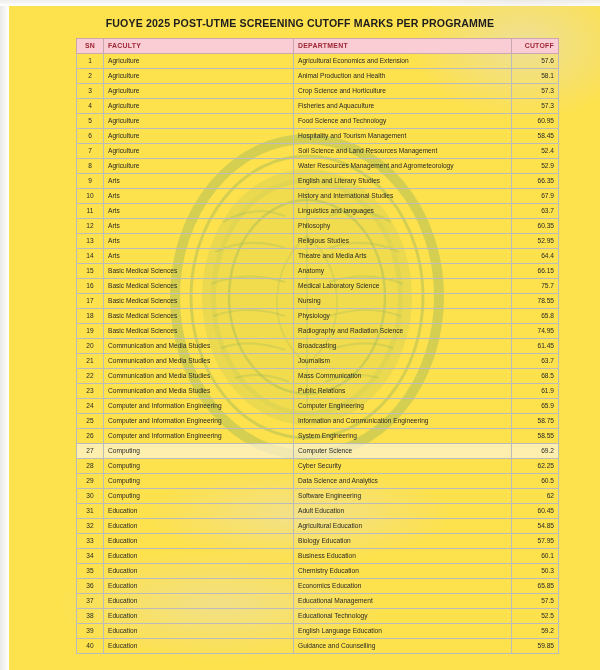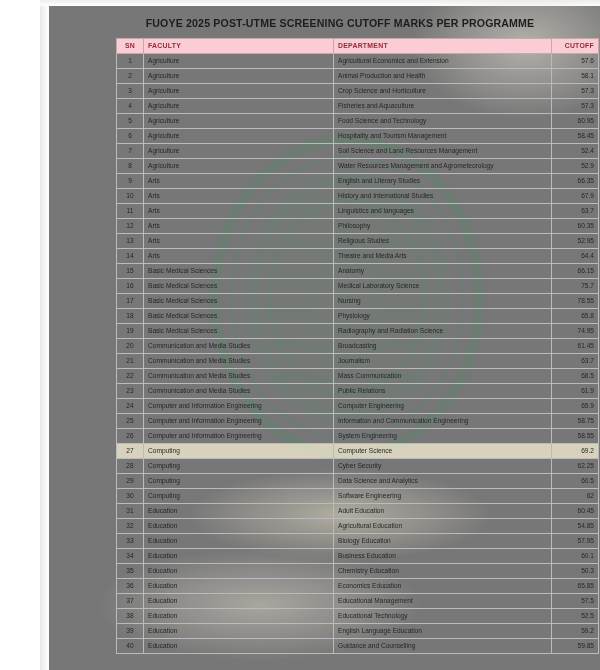--- a/index.html
+++ b/index.html
@@ -13,23 +13,22 @@
     background: #ffffff;
     font-family: "Liberation Sans", sans-serif;
     overflow: hidden;
     position: relative;
   }
 
   
   #page {
     position: absolute;
     inset: 0;
-    background: #737373;
+    background: #fde047;
     overflow: hidden;
-    margin-left: 40px;
   }
   #page-edge-left {
     position: absolute;
     left: 0; top: 0;
     width: 9px; height: 670px;
     background: linear-gradient(to right, #e9e9e7 0%, #f6f6f5 55%, #ffffff 100%);
   }
   #page-edge-top {
     position: absolute;
     left: 0; top: 0;

